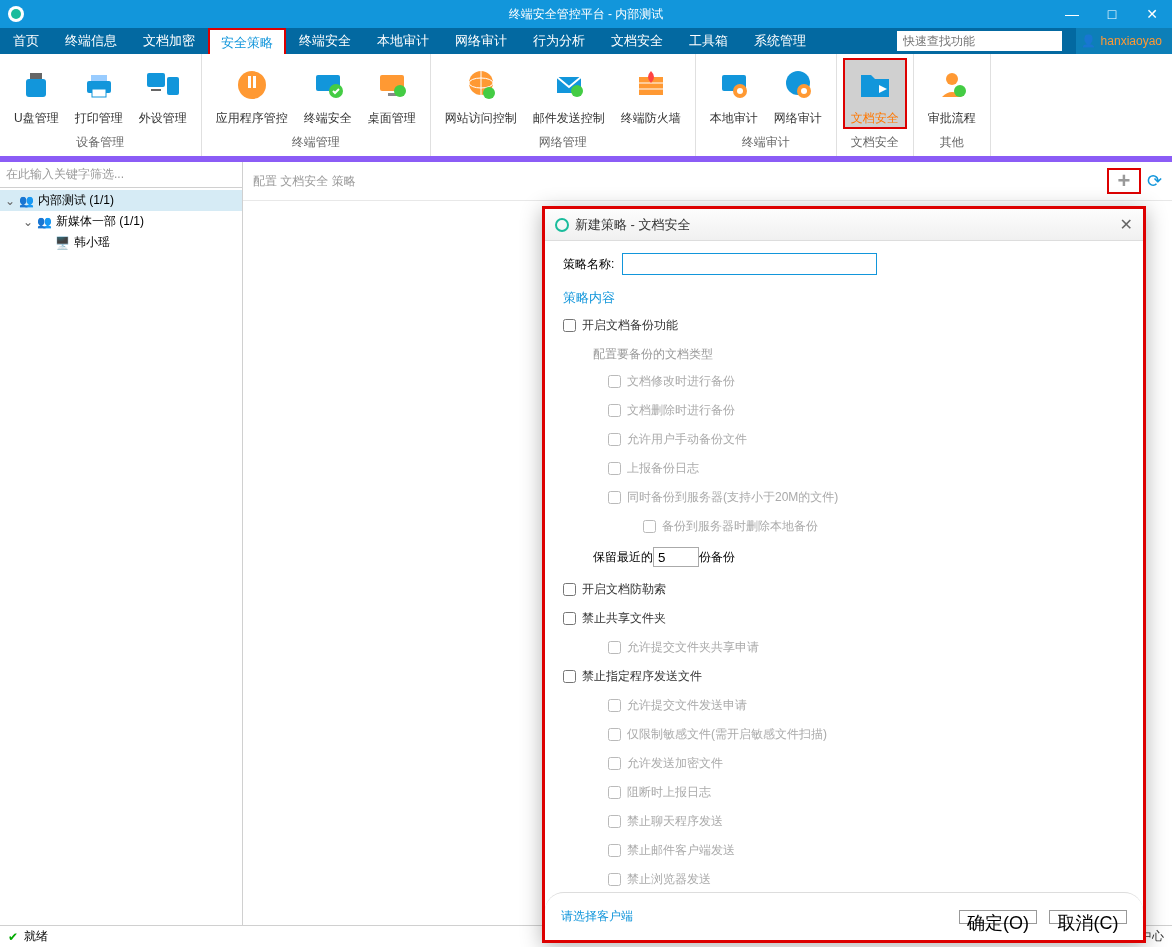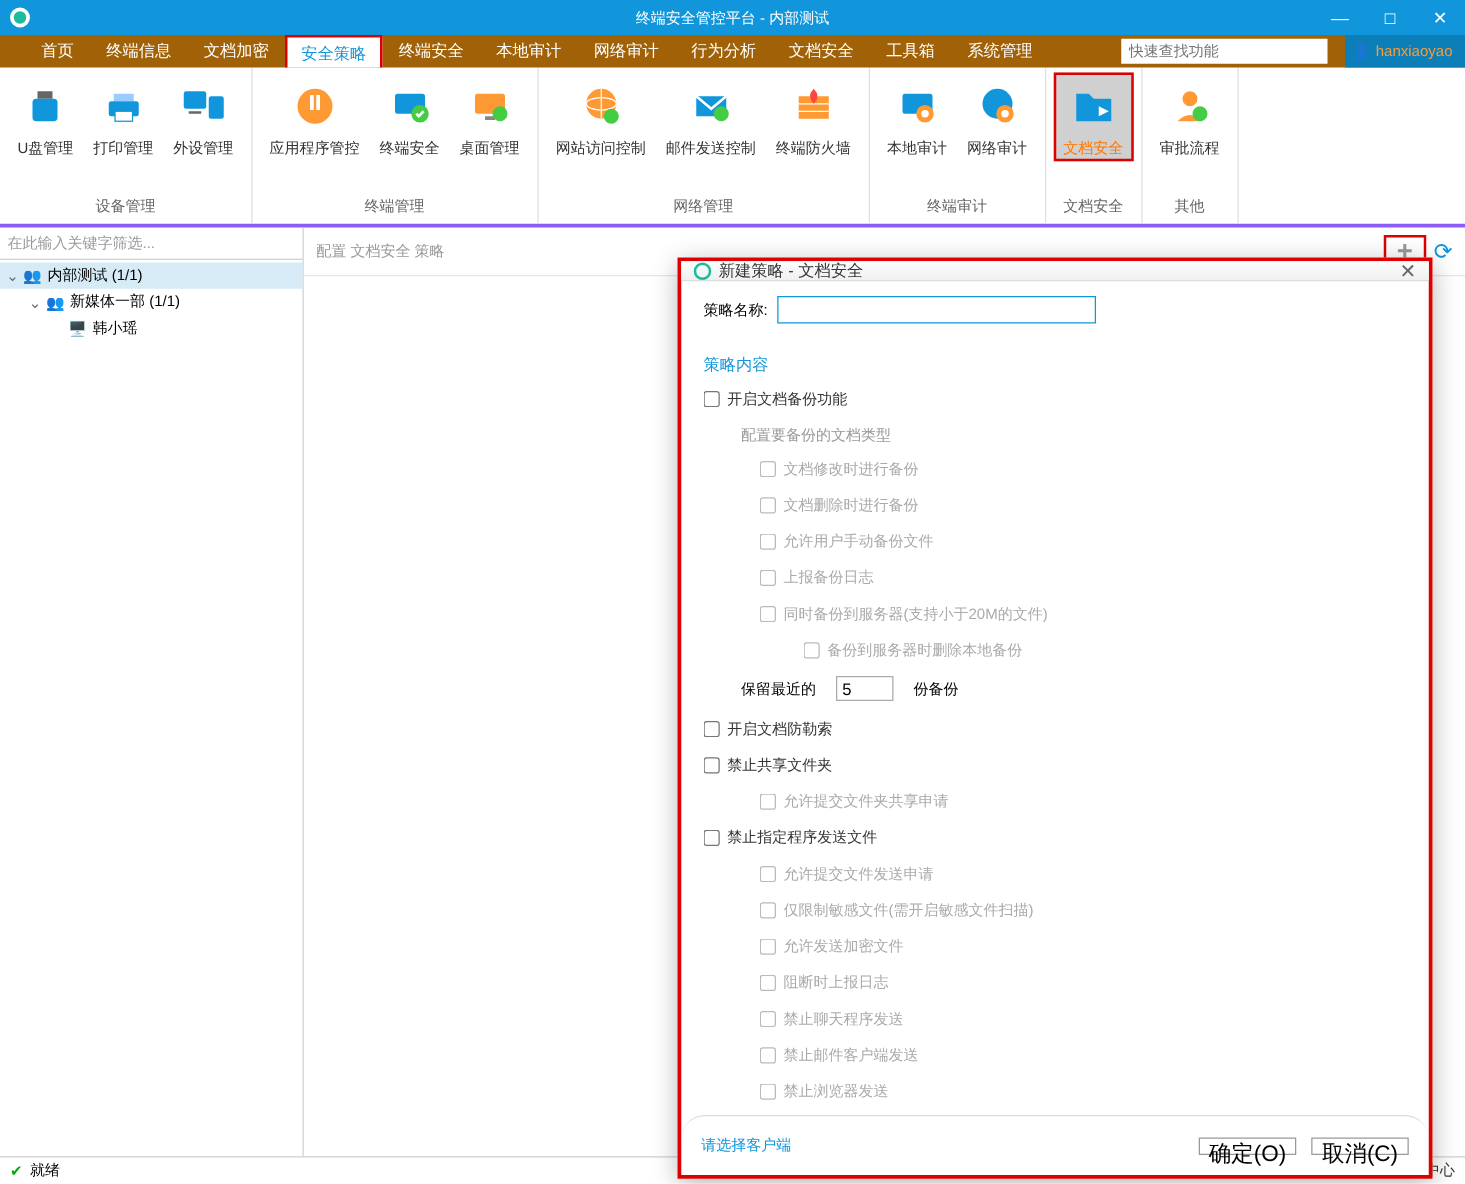--- a/index.html
+++ b/index.html
@@ -6,29 +6,29 @@
 body { font-family: "Microsoft YaHei", Arial, sans-serif; font-size: 12px; background: #fff; width: 1172px; height: 947px; overflow: hidden; position: relative; }
 
 
 .titlebar { background: #1296db; height: 28px; display: flex; align-items: center; justify-content: center; color: #fff; position: relative; }
 .titlebar .app-icon { position: absolute; left: 8px; width: 16px; height: 16px; background: #fff; border-radius: 50%; display: flex; align-items: center; justify-content: center; }
 .titlebar .app-icon::after { content: ""; width: 10px; height: 10px; background: #1abc9c; border-radius: 50%; }
 .titlebar .win-controls { position: absolute; right: 0; display: flex; }
 .titlebar .win-btn { width: 40px; height: 28px; display: flex; align-items: center; justify-content: center; color: #fff; font-size: 14px; }
 
 
-.menubar { background: #a16207; height: 26px; display: flex; align-items: center; padding: 0 20px; position: relative; }
+.menubar { background: #0369a1; height: 26px; display: flex; align-items: center; padding: 0 0; position: relative; }
 .menubar .menu-item { color: #fff; padding: 0 13px; height: 26px; line-height: 26px; font-size: 13px; }
 .menubar .menu-item.active { background: #fff; color: #1296db; border: 2px solid #d00; border-bottom: none; padding: 0 11px; }
 .menubar .search-box { position: absolute; right: 110px; width: 165px; height: 20px; background: #fff; border: none; padding: 0 6px; font-size: 12px; color: #999; }
 .menubar .user-area { position: absolute; right: 0; color: #ff9933; display: flex; align-items: center; height: 26px; background: #0d7fb8; padding: 0 10px 0 6px; }
 .menubar .user-area .u-icon { margin-right: 4px; }
 
 
-.ribbon { background: #fff; border-bottom: 3px solid #8b5cf6; height: 128px; display: flex; }
+.ribbon { background: #fff; border-bottom: 6px solid #8b5cf6; height: 108px; display: flex; }
 .ribbon-group { border-right: 1px solid #e0e0e0; display: flex; flex-direction: column; align-items: center; padding: 4px 6px 2px; }
 .ribbon-items { display: flex; flex: 1; align-items: flex-start; }
 .ribbon-item { display: flex; flex-direction: column; align-items: center; padding: 6px 8px 2px; min-width: 56px; cursor: pointer; }
 .ribbon-item .r-icon { width: 42px; height: 42px; display: flex; align-items: center; justify-content: center; margin-bottom: 4px; }
 .ribbon-item .r-label { font-size: 12px; color: #333; white-space: nowrap; }
 .ribbon-item.selected { background: #d0d0d0; border: 2px solid #d00; padding: 4px 6px 0; }
 .ribbon-item.selected .r-label { color: #ff7700; }
 .ribbon-group-label { font-size: 12px; color: #666; padding: 3px 0; }
 
 
@@ -49,40 +49,40 @@
 .add-btn-box { border: 2px solid #d00; width: 34px; height: 26px; display: flex; align-items: center; justify-content: center; color: #999; font-size: 22px; font-weight: bold; }
 .refresh-icon { color: #1296db; font-size: 18px; }
 
 
 .statusbar { position: absolute; bottom: 0; left: 0; right: 0; height: 22px; border-top: 1px solid #d0d0d0; display: flex; align-items: center; padding: 0 8px; background: #fff; }
 .statusbar .check { color: #0a0; margin-right: 6px; }
 .statusbar .right-text { margin-left: auto; color: #333; }
 
 
 .dialog { position: absolute; left: 542px; top: 206px; width: 604px; height: 737px; background: #fff; border: 3px solid #d00; box-shadow: 0 4px 20px rgba(0,0,0,0.3); display: flex; flex-direction: column; }
-.dialog-titlebar { height: 16px; background: linear-gradient(#fdfdfd,#f0f0f0); border-bottom: 1px solid #ddd; display: flex; align-items: center; padding: 0 10px; }
+.dialog-titlebar { height: 32px; background: linear-gradient(#fdfdfd,#f0f0f0); border-bottom: 1px solid #ddd; display: flex; align-items: center; padding: 0 10px; }
 .dialog-titlebar .d-icon { width: 14px; height: 14px; border-radius: 50%; border: 2px solid #1abc9c; margin-right: 6px; }
 .dialog-titlebar .d-title { font-size: 13px; color: #333; }
 .dialog-titlebar .d-close { margin-left: auto; font-size: 16px; color: #666; }
 .dialog-body { flex: 1; overflow-y: auto; overflow-x: hidden; padding: 12px 18px; position: relative; }
 .dialog-body::-webkit-scrollbar { width: 16px; }
 .dialog-body::-webkit-scrollbar-thumb { background: #c0c0c0; }
 .dialog-body::-webkit-scrollbar-track { background: #f0f0f0; }
-.form-row { display: flex; align-items: center; margin-bottom: 24px; }
+.form-row { display: flex; align-items: center; margin-bottom: 14px; }
 .form-row label { font-size: 12px; margin-right: 8px; }
 .form-row input[type=text] { border: 1px solid #1296db; height: 22px; width: 255px; padding: 0 4px; outline: none; }
 .section-title { color: #1296db; font-size: 13px; margin: 12px 0 10px; }
 .chk-row { display: flex; align-items: center; margin-bottom: 12px; font-size: 12px; color: #333; }
 .chk-row.indent2 { margin-left: 45px; }
 .chk-row.indent3 { margin-left: 80px; }
 .chk-row input[type=checkbox] { margin-right: 6px; width: 13px; height: 13px; }
 .chk-row.disabled { color: #aaa; }
 .chk-row.disabled input[type=checkbox] { opacity: 0.5; }
 .sub-label { color: #999; font-size: 12px; margin-left: 30px; margin-bottom: 10px; }
-.keep-row { margin-left: 30px; display: flex; align-items: center; gap: 16px; font-size: 12px; margin-bottom: 14px; }
+.keep-row { margin-left: 30px; display: flex; align-items: center; gap: 0; font-size: 12px; margin-bottom: 14px; }
 .keep-row input[type=number] { width: 46px; height: 20px; border: 1px solid #aaa; text-align: left; padding-left: 4px; }
 .dialog-footer { height: 48px; border-top: 1px solid #ddd; display: flex; align-items: center; padding: 0 16px; border-radius: 19px; }
 .dialog-footer .select-client { color: #1296db; font-size: 12px; }
 .dialog-footer .btns { margin-left: auto; display: flex; gap: 12px; }
 .dialog-footer button { width: 78px; height: 14px; background: #fff; border: 1px solid #999; font-size: 18px; }
 
 svg { display: block; }
 </style>
 </head>
 <body>

